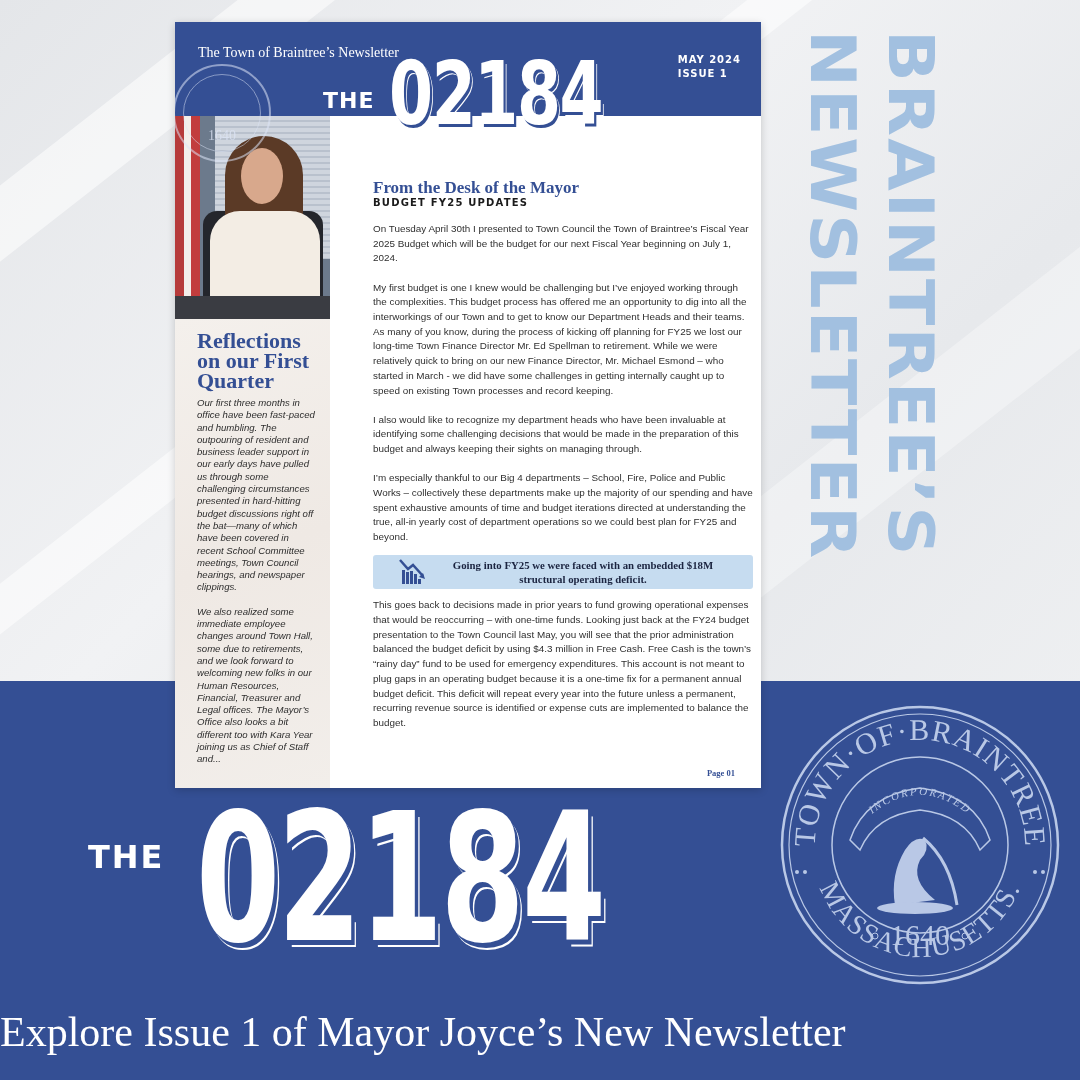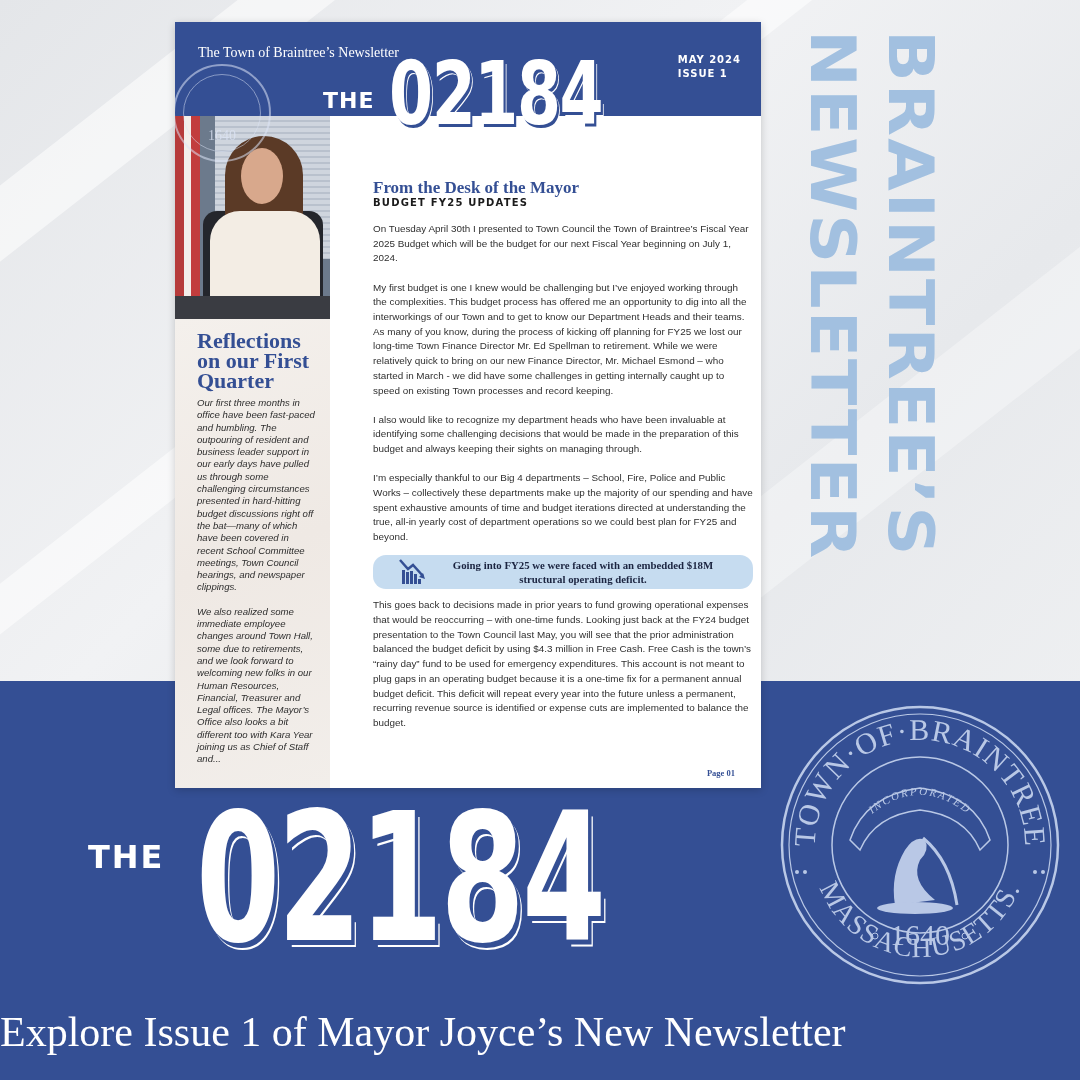--- a/index.html
+++ b/index.html
@@ -156,21 +156,21 @@
     margin-bottom: 14px;
   }
   .main p {
     font-family: "Liberation Sans", sans-serif;
     font-size: 9.9px; line-height: 14.7px; color: #2f2f2f;
     margin-bottom: 14.5px;
   }
   .callout {
     position: relative; height: 34px; margin: -4px 0 9px 0;
     background: #c6dcf0;
-    border-radius: 13px;
+    border-radius: 3px;
   }
   .callout .chart-icon {
     position: absolute; left: 26px; top: 3px; width: 28px; height: 26px;
   }
   .callout .callout-text {
     position: absolute; left: 60px; right: 20px; top: 4px; text-align: center;
     font-family: "Liberation Serif", serif; font-weight: bold;
     font-size: 10.8px; line-height: 13.5px; color: #1b2440;
   }
   .page-num {

